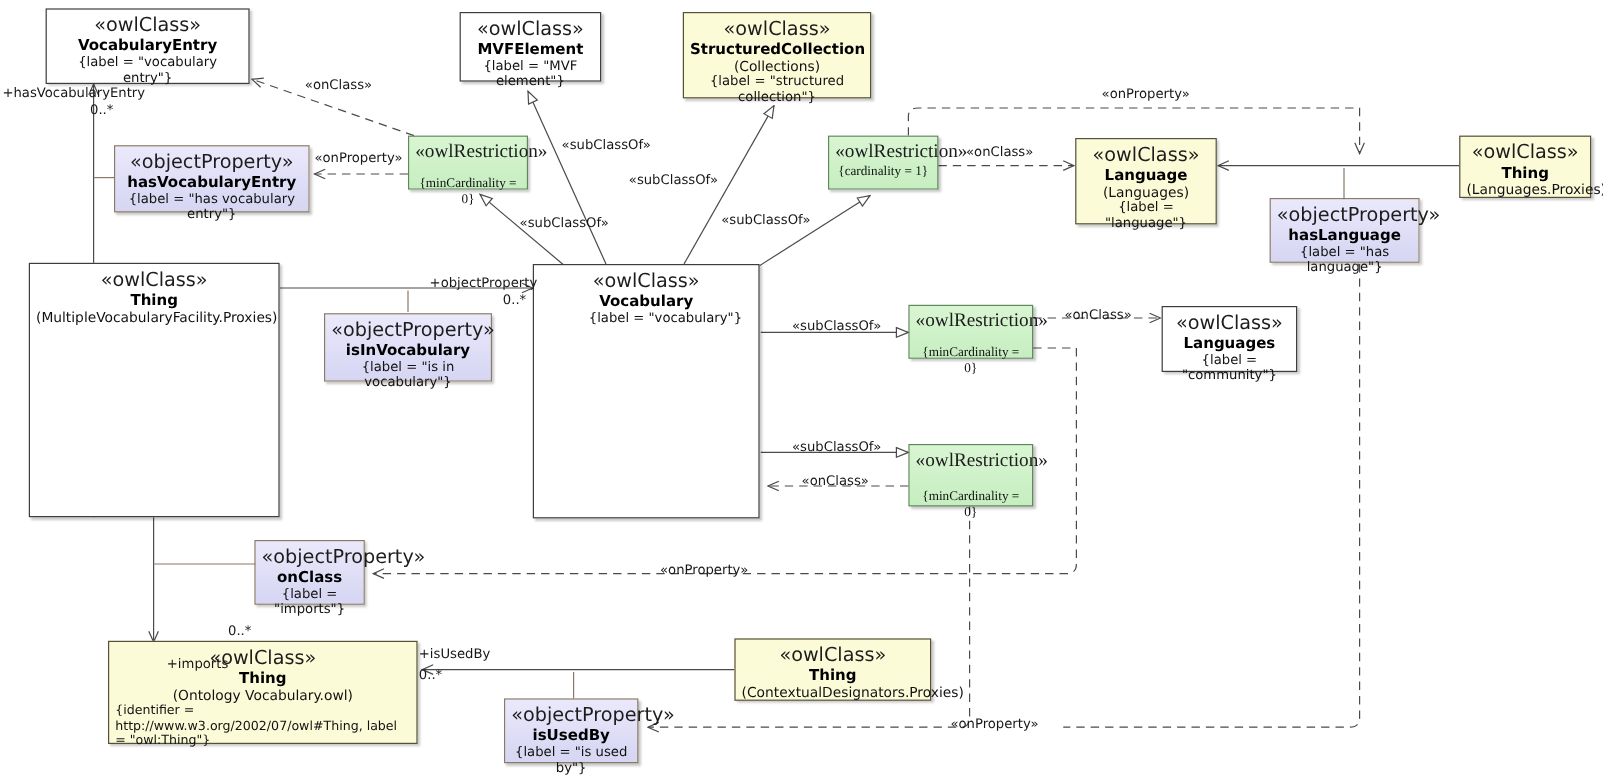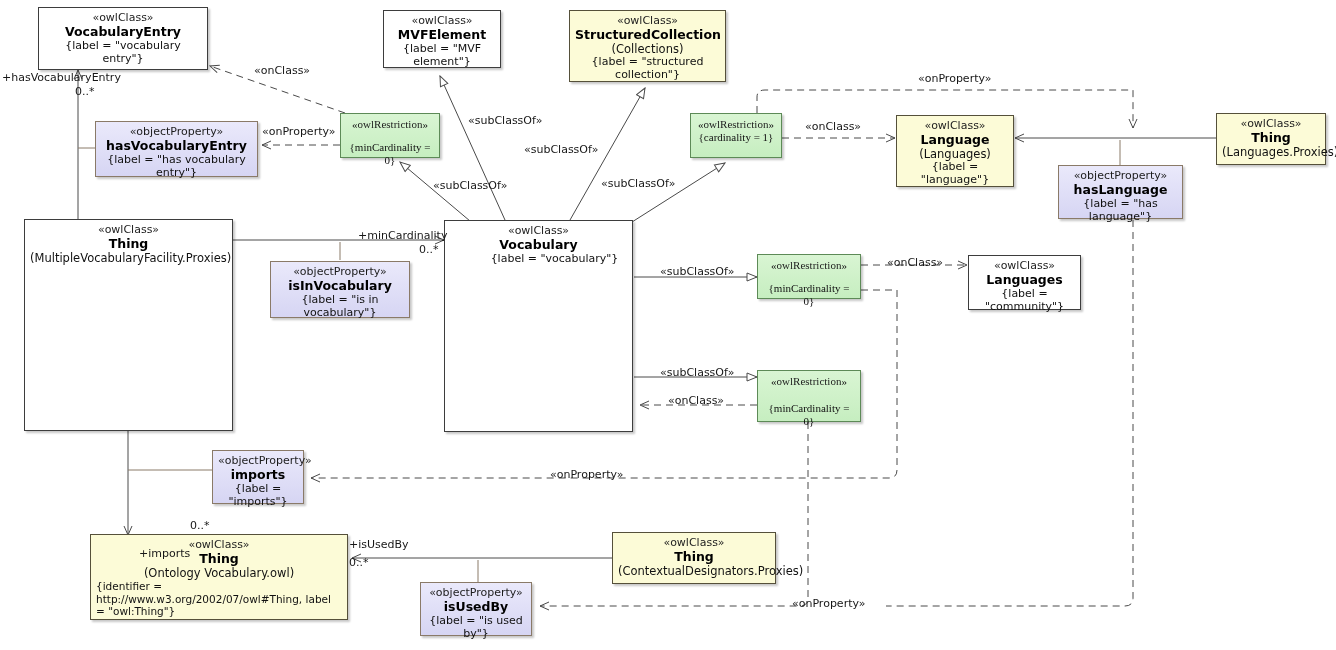--- a/index.html
+++ b/index.html
@@ -36,21 +36,21 @@
   .node.cls-green {
     background: linear-gradient(to bottom, #d9f5d3, #c6eec0);
     border-color: #5d8a57;
     font-family: Liberation Serif, serif;
   }
   .node.cls-purple {
     background: linear-gradient(to bottom, #eae9fb, #d6d5f3);
     border-color: #8a7a68;
   }
   .stereo {
-    font-size: 11px;
+    font-size: 16px;
     color: #1c1c1c;
     white-space: nowrap;
   }
   .nname {
     font-size: 12.5px;
     font-weight: bold;
     color: #000000;
     white-space: nowrap;
   }
   .nqual {
@@ -246,21 +246,21 @@
   </div>
 
   <div class="node cls-purple" style="left:1058px; top:165px; width:125px; height:54px;">
     <div class="stereo">«objectProperty»</div>
     <div class="nname">hasLanguage</div>
     <div class="nprop">{label = "has language"}</div>
   </div>
 
   <div class="node cls-purple" style="left:212px; top:450px; width:92px; height:54px;">
     <div class="stereo">«objectProperty»</div>
-    <div class="nname">imports</div>
+    <div class="nname">onClass</div>
     <div class="nprop">{label = "imports"}</div>
   </div>
 
   <div class="node cls-purple" style="left:420px; top:582px; width:112px; height:54px;">
     <div class="stereo">«objectProperty»</div>
     <div class="nname">isUsedBy</div>
     <div class="nprop">{label = "is used by"}</div>
   </div>
 
   <div class="edge-label" style="left:254px; top:64px;">«onClass»</div>
@@ -287,21 +287,21 @@
 
   <div class="edge-label" style="left:668px; top:394px;">«onClass»</div>
 
   <div class="edge-label" style="left:550px; top:468px;">«onProperty»</div>
 
   <div class="edge-label" style="left:792px; top:597px;">«onProperty»</div>
 
   <div class="role-label" style="left:2px; top:71px;">+hasVocabularyEntry</div>
   <div class="role-label" style="left:75px; top:85px;">0..*</div>
 
-  <div class="role-label" style="left:358px; top:229px;">+minCardinality</div>
+  <div class="role-label" style="left:358px; top:229px;">+objectProperty</div>
   <div class="role-label" style="left:419px; top:243px;">0..*</div>
 
   <div class="role-label" style="left:139px; top:547px;">+imports</div>
   <div class="role-label" style="left:190px; top:519px;">0..*</div>
 
   <div class="role-label" style="left:349px; top:538px;">+isUsedBy</div>
   <div class="role-label" style="left:349px; top:556px;">0..*</div>
 
 </div>
 

